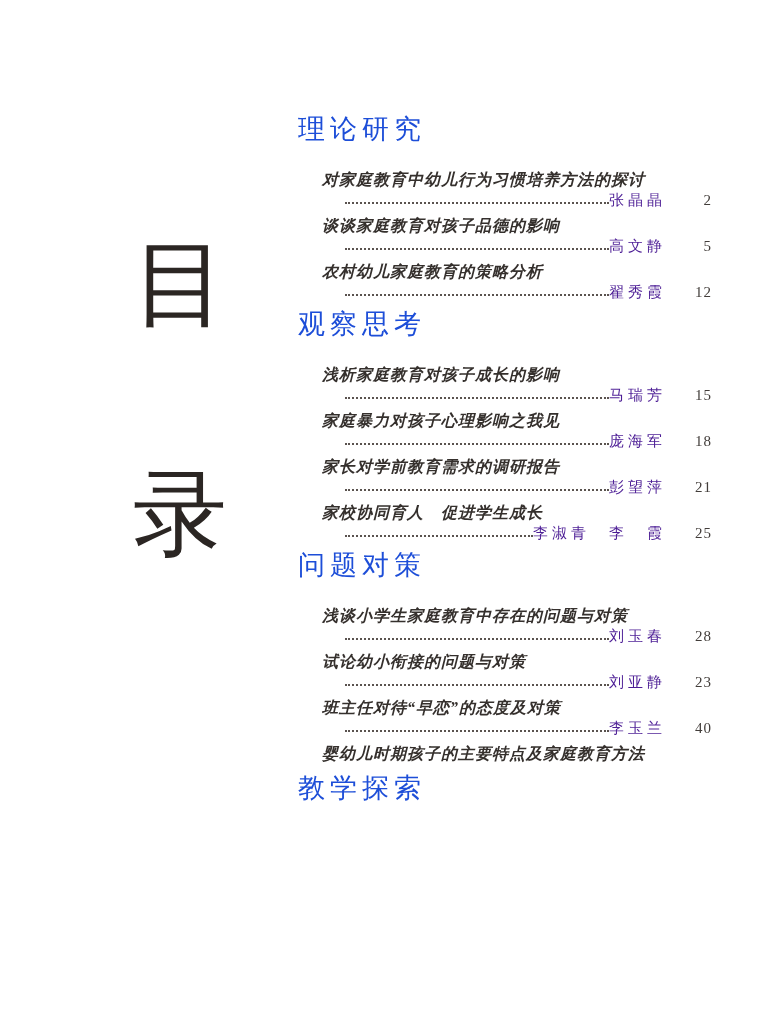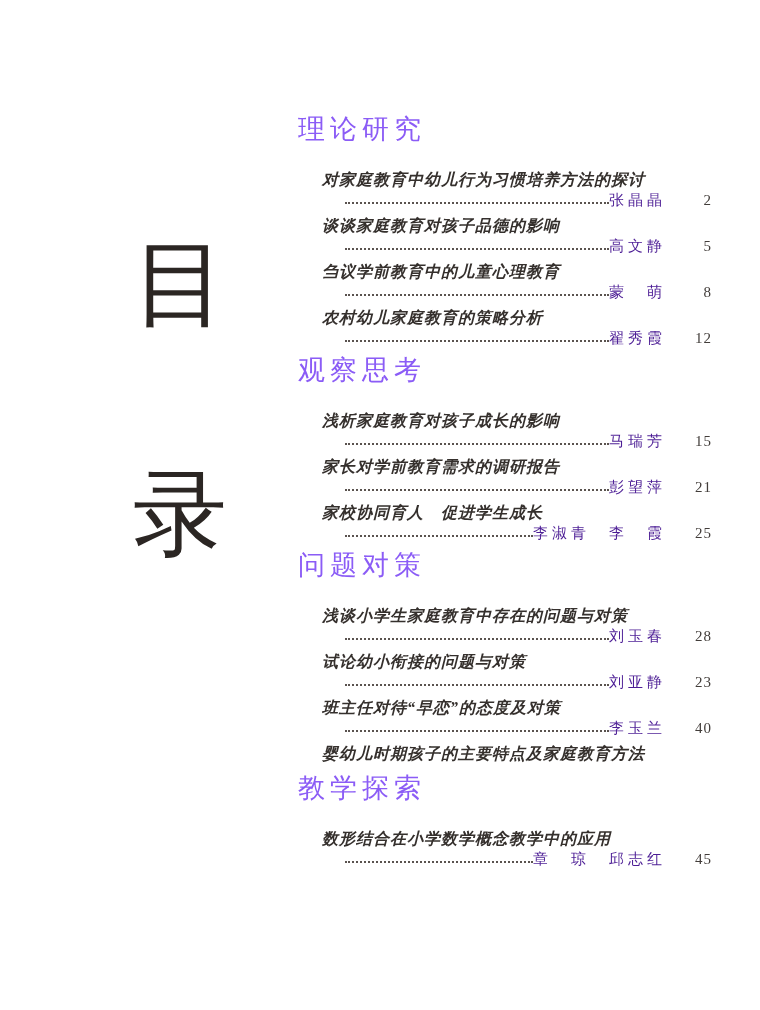--- a/index.html
+++ b/index.html
@@ -45,21 +45,21 @@
     left: 298px;
     top: 115px;
     width: 414px;
   }
   .section { margin-top: 10px; }
   .section:first-child { margin-top: 0; }
   .section-heading {
     font-size: 27px;
     line-height: 28px;
     letter-spacing: 5px;
-    color: #8b5cf6;
+    color: #1d4ed8;
     font-weight: 500;
     margin-bottom: 27px;
   }
   .entry { margin-bottom: 8px; }
   .entry-title {
     padding-left: 24px;
     font-size: 16px;
     line-height: 20px;
     font-weight: bold;
     letter-spacing: 1px;
@@ -126,28 +126,20 @@
 
       <div class="entry">
         <div class="entry-title">谈谈家庭教育对孩子品德的影响</div>
         <div class="leader-row">
           <span class="dots"></span>
           <span class="authors">高文静</span>
           <span class="pagenum">5</span>
         </div>
       </div>
 
-      <div class="entry">
-        <div class="entry-title">刍议学前教育中的儿童心理教育</div>
-        <div class="leader-row">
-          <span class="dots"></span>
-          <span class="authors">蒙　萌</span>
-          <span class="pagenum">8</span>
-        </div>
-      </div>
 
       <div class="entry">
         <div class="entry-title">农村幼儿家庭教育的策略分析</div>
         <div class="leader-row">
           <span class="dots"></span>
           <span class="authors">翟秀霞</span>
           <span class="pagenum">12</span>
         </div>
       </div>
     </div>
@@ -157,20 +149,28 @@
 
       <div class="entry">
         <div class="entry-title">浅析家庭教育对孩子成长的影响</div>
         <div class="leader-row">
           <span class="dots"></span>
           <span class="authors">马瑞芳</span>
           <span class="pagenum">15</span>
         </div>
       </div>
 
+      <div class="entry">
+        <div class="entry-title">家庭暴力对孩子心理影响之我见</div>
+        <div class="leader-row">
+          <span class="dots"></span>
+          <span class="authors">庞海军</span>
+          <span class="pagenum">18</span>
+        </div>
+      </div>
 
       <div class="entry">
         <div class="entry-title">家长对学前教育需求的调研报告</div>
         <div class="leader-row">
           <span class="dots"></span>
           <span class="authors">彭望萍</span>
           <span class="pagenum">21</span>
         </div>
       </div>
 
@@ -216,24 +216,16 @@
       </div>
 
       <div class="entry">
         <div class="entry-title">婴幼儿时期孩子的主要特点及家庭教育方法</div>
       </div>
     </div>
 
     <div class="section">
       <div class="section-heading">教学探索</div>
 
-      <div class="entry">
-        <div class="entry-title">数形结合在小学数学概念教学中的应用</div>
-        <div class="leader-row">
-          <span class="dots"></span>
-          <span class="authors">章　琼　邱志红</span>
-          <span class="pagenum">45</span>
-        </div>
-      </div>
     </div>
 
   </div>
 </div>
 
 </body></html>

